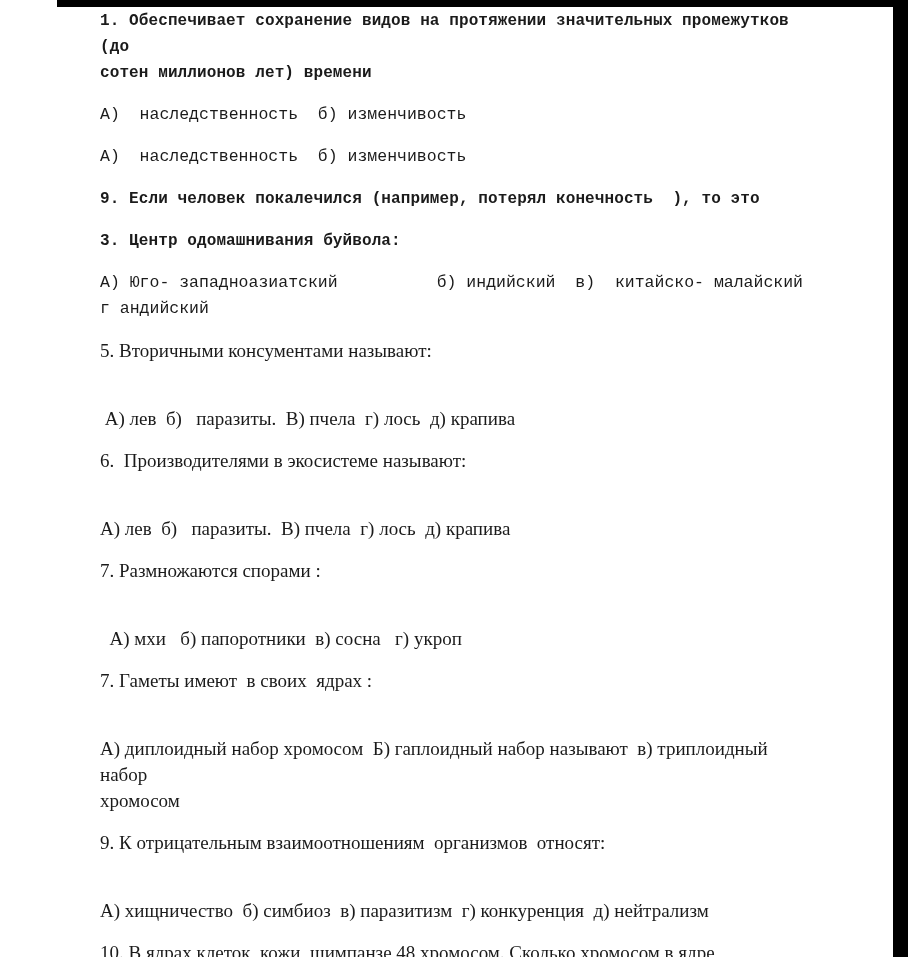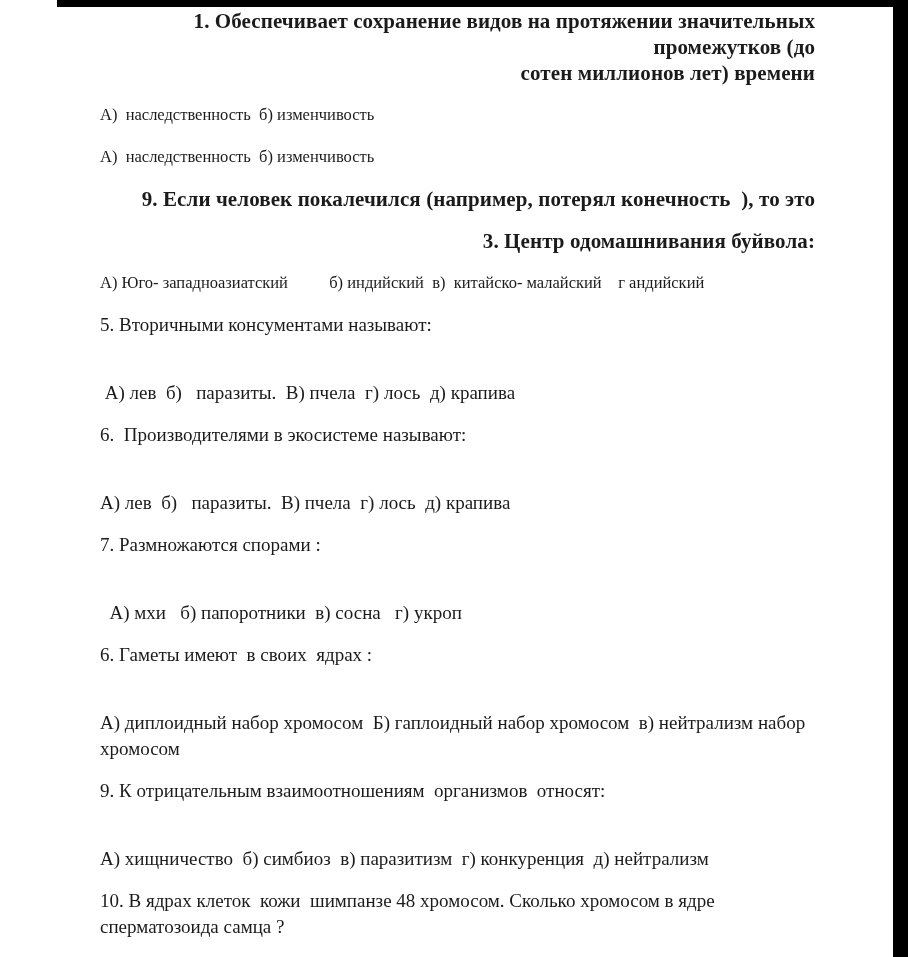--- a/index.html
+++ b/index.html
@@ -33,28 +33,27 @@
     color: #1b1b1b;
   }
   .q-block { display: block; }
   .q-text, .q-options {
     white-space: pre-wrap;
     line-height: 26px;
     margin: 0 0 16px 0;
     color: #1b1b1b;
   }
   .sans .q-text {
-    font-family: Liberation Serif, serif;
+    font-family: Liberation Mono, monospace;
     font-weight: bold;
-    font-size: 21px;
+    font-size: 16px;
     letter-spacing: 0.1px;
-    text-align: right;
   }
   .sans .q-options {
-    font-family: Liberation Serif, serif;
+    font-family: Liberation Mono, monospace;
     font-weight: normal;
     font-size: 16.5px;
   }
   .serif .q-text {
     font-family: "Liberation Serif", "DejaVu Serif", serif;
     font-weight: normal;
     font-size: 19px;
   }
   .serif .q-options {
     font-family: "Liberation Serif", "DejaVu Serif", serif;
@@ -101,22 +100,22 @@
       <p class="q-text">6.  Производителями в экосистеме называют:</p>
       <p class="q-options">А) лев  б)   паразиты.  В) пчела  г) лось  д) крапива</p>
     </div>
 
     <div class="q-block serif">
       <p class="q-text">7. Размножаются спорами :</p>
       <p class="q-options">  А) мхи   б) папоротники  в) сосна   г) укроп</p>
     </div>
 
     <div class="q-block serif">
-      <p class="q-text">6. Гаметы имеют  в своих  ядрах :</p>
-      <p class="q-options">А) диплоидный набор хромосом  Б) гаплоидный набор хромосом  в) нейтрализм набор
+      <p class="q-text">7. Гаметы имеют  в своих  ядрах :</p>
+      <p class="q-options">А) диплоидный набор хромосом  Б) гаплоидный набор называют  в) триплоидный набор
 хромосом</p>
     </div>
 
     <div class="q-block serif">
       <p class="q-text">9. К отрицательным взаимоотношениям  организмов  относят:</p>
       <p class="q-options">А) хищничество  б) симбиоз  в) паразитизм  г) конкуренция  д) нейтрализм</p>
     </div>
 
     <div class="q-block serif">
       <p class="q-text">10. В ядрах клеток  кожи  шимпанзе 48 хромосом. Сколько хромосом в ядре

